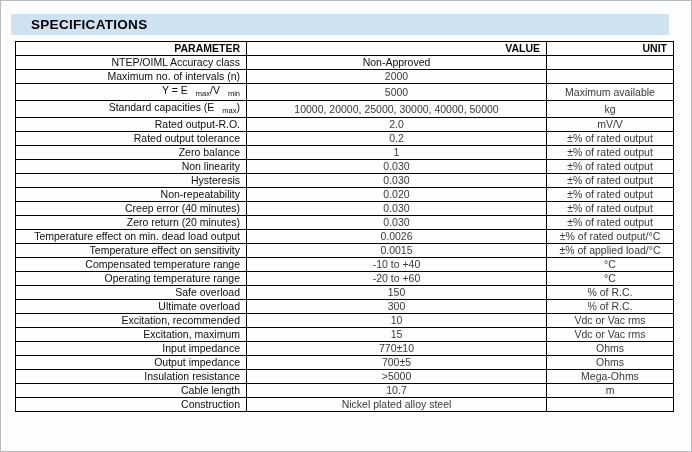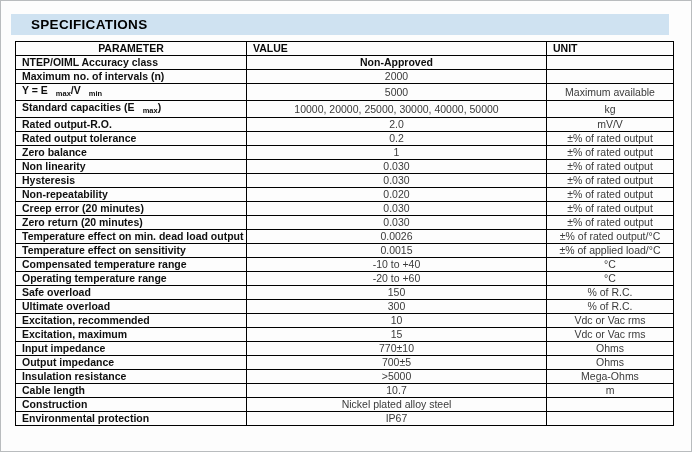--- a/index.html
+++ b/index.html
@@ -37,34 +37,34 @@
     font-size: 10.5px;
     line-height: 13px;
     padding: 0 6px;
     white-space: nowrap;
     overflow: hidden;
   }
   .spec th {
     font-weight: bold;
     color: #0a0a0a;
   }
-  .spec th.c-param { text-align: center; margin-left: 17px; }
-  .spec th.c-value, .spec th.c-unit { text-align: left; }
+  .spec th.c-param { text-align: right; margin-left: 17px; }
+  .spec th.c-value, .spec th.c-unit { text-align: right; }
   .spec td.p {
-    font-weight: bold;
-    text-align: left;
+    font-weight: normal;
+    text-align: right;
     color: #0f0f0f;
   }
   .spec td.v, .spec td.u {
     text-align: center;
     font-weight: normal;
     color: #3a3a3a;
   }
   .spec td.v.bold-val {
-    font-weight: bold;
+    font-weight: normal;
     color: #0f0f0f;
     margin-left: 28px;
   }
   .spec sub {
     font-size: 7.5px;
     vertical-align: -2px;
     padding-left: 8px;
   }
 </style>
 </head>
@@ -132,21 +132,21 @@
         <td class="p">Hysteresis</td>
         <td class="v">0.030</td>
         <td class="u">±% of rated output</td>
       </tr>
       <tr>
         <td class="p">Non-repeatability</td>
         <td class="v">0.020</td>
         <td class="u">±% of rated output</td>
       </tr>
       <tr>
-        <td class="p">Creep error (20 minutes)</td>
+        <td class="p">Creep error (40 minutes)</td>
         <td class="v">0.030</td>
         <td class="u">±% of rated output</td>
       </tr>
       <tr>
         <td class="p">Zero return (20 minutes)</td>
         <td class="v">0.030</td>
         <td class="u">±% of rated output</td>
       </tr>
       <tr>
         <td class="p">Temperature effect on min. dead load output</td>
@@ -204,21 +204,16 @@
         <td class="u">Mega-Ohms</td>
       </tr>
       <tr>
         <td class="p">Cable length</td>
         <td class="v">10.7</td>
         <td class="u">m</td>
       </tr>
       <tr>
         <td class="p">Construction</td>
         <td class="v">Nickel plated alloy steel</td>
-        <td class="u"></td>
-      </tr>
-      <tr>
-        <td class="p">Environmental protection</td>
-        <td class="v">IP67</td>
         <td class="u"></td>
       </tr>
     </tbody>
 </table>
 
 </body></html>

